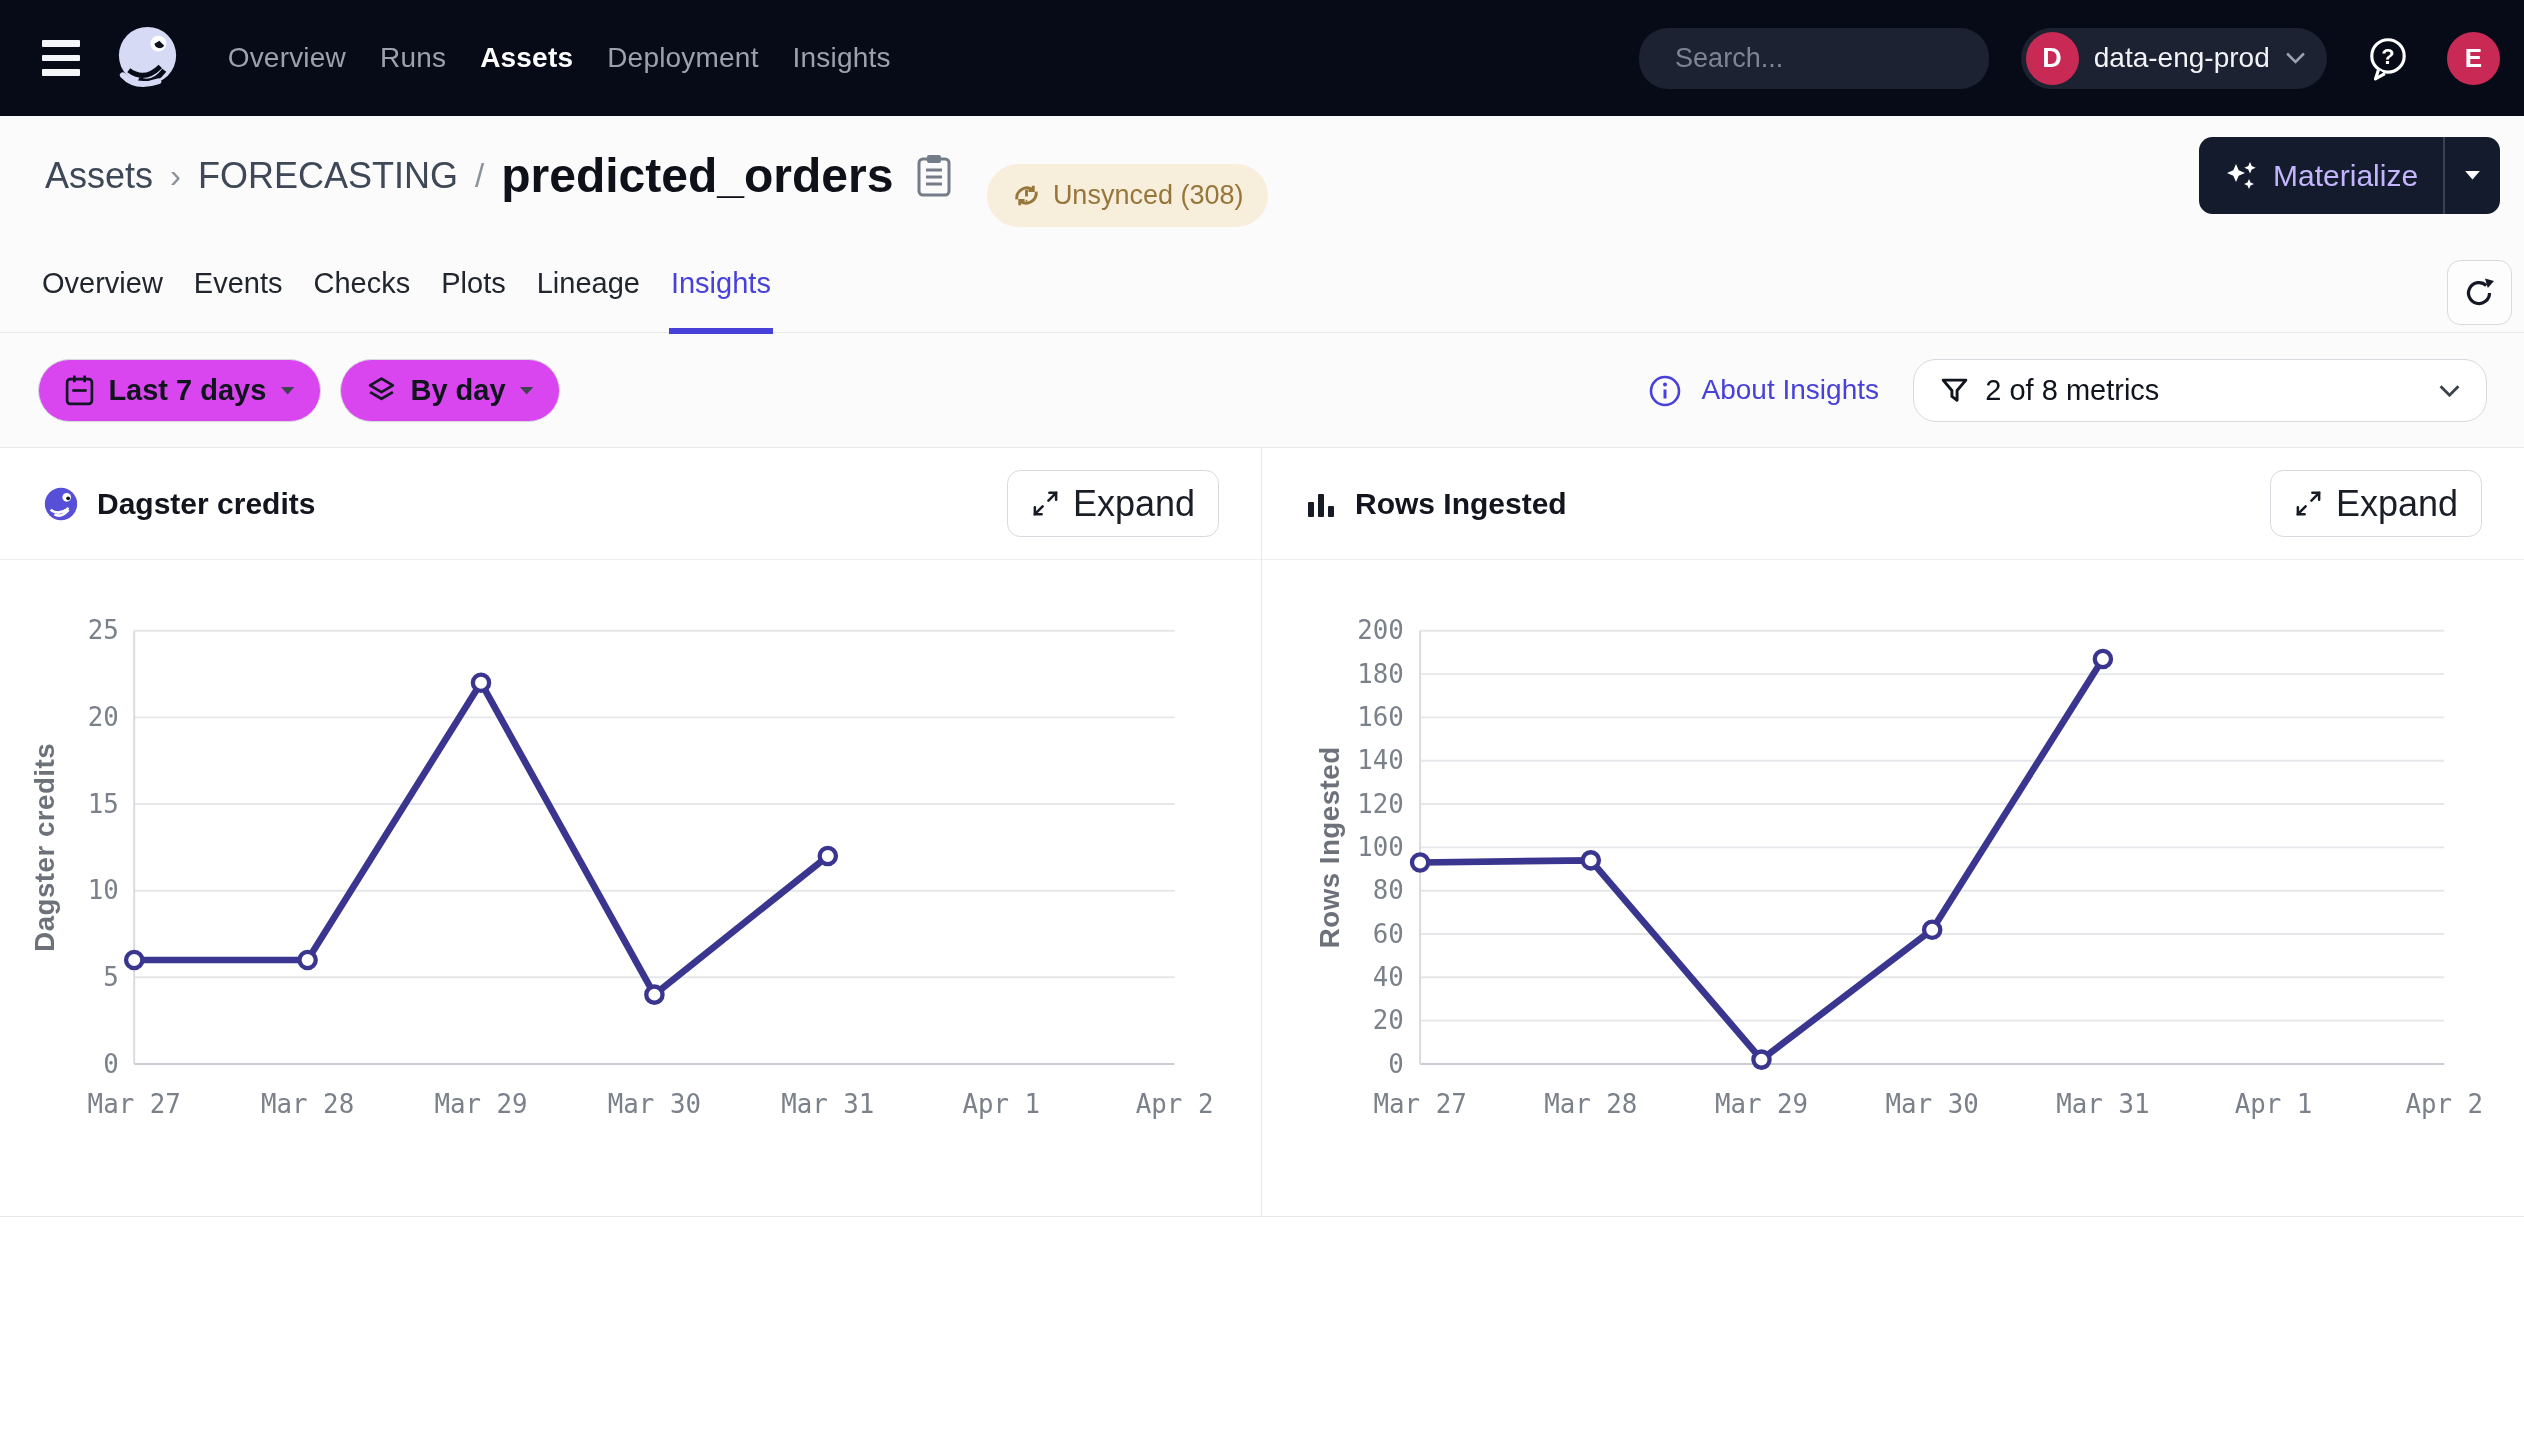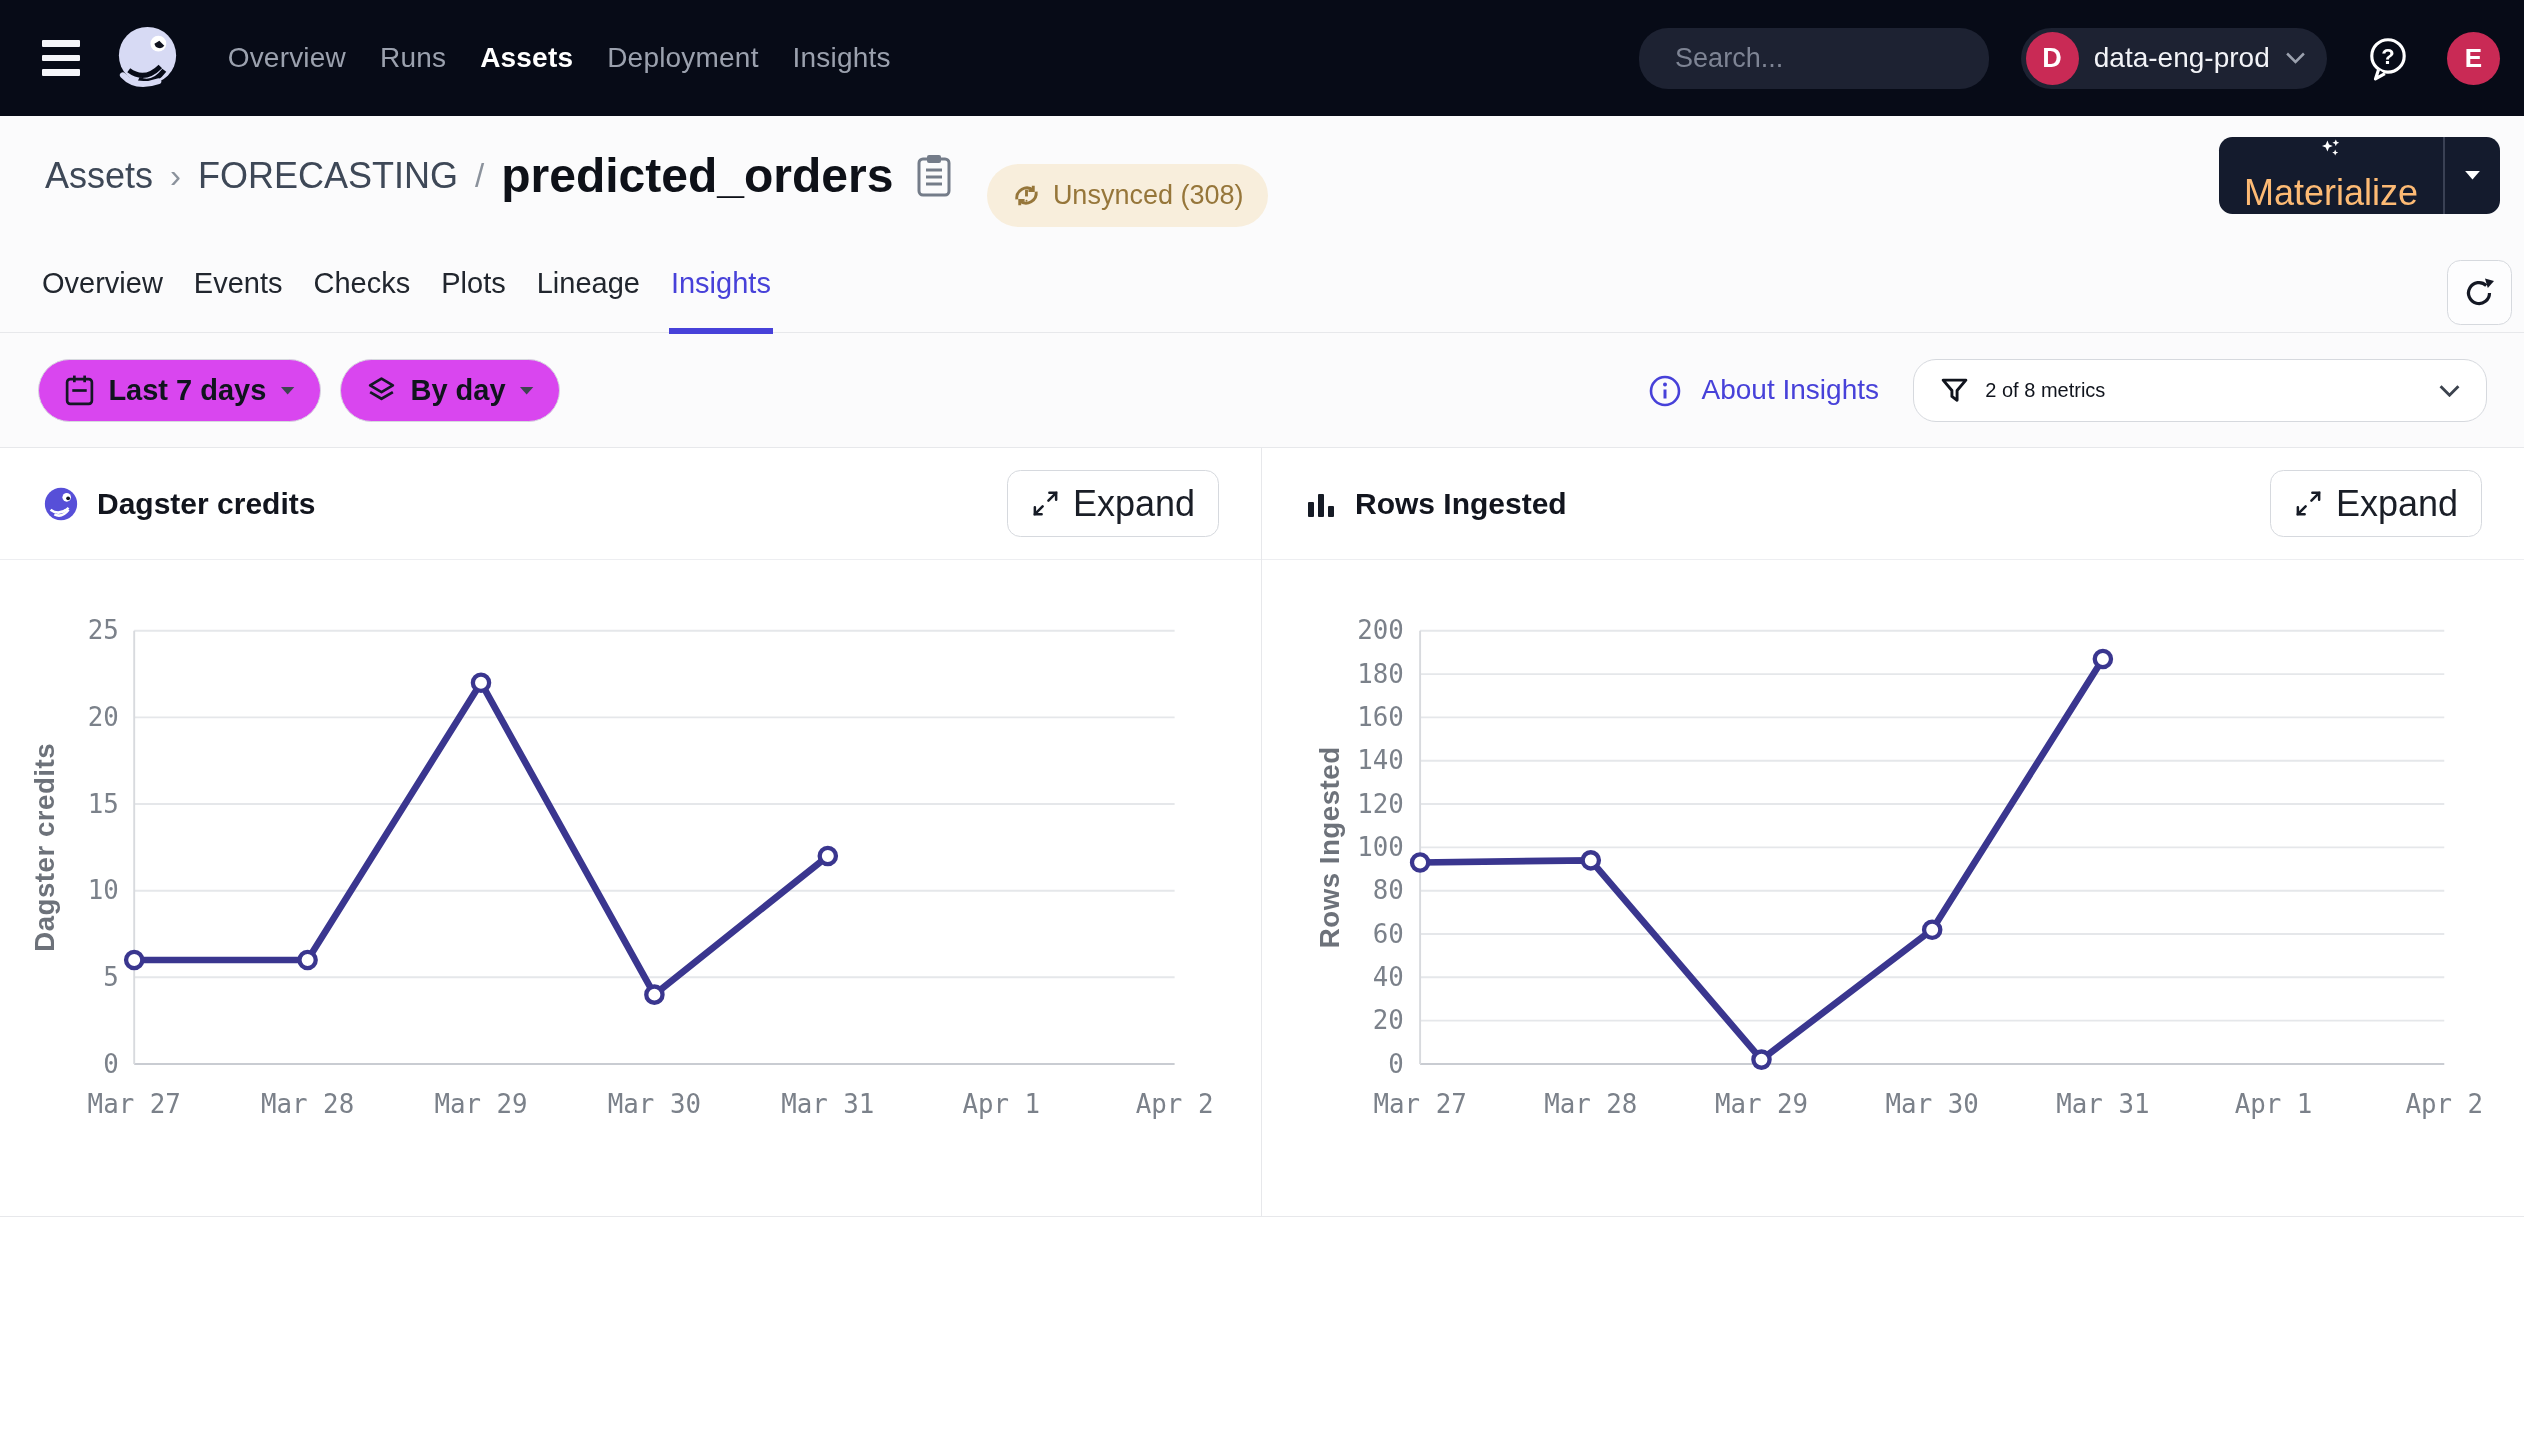--- a/index.html
+++ b/index.html
@@ -28,37 +28,37 @@
   
   .subheader { background:#FBFBFC; }
   .crumbrow { height:119px; display:flex; align-items:center; padding:0 25px 0 45px; }
   .crumb { font-size:36px; color:#3E4857; font-weight:500; cursor:pointer; }
   .crumb-sep { font-size:33px; color:#8B929C; margin:0 17px; }
   .crumb-asset { font-size:48px; color:#0E1118; font-weight:700; }
   .copybtn { margin-left:21px; display:flex; cursor:pointer; }
   .status-pill { margin-left:33px; height:63px; border-radius:32px; background:#F8EEDC; color:#96763A; display:flex; align-items:center; gap:11.5px; padding:0 25px; font-size:27px; cursor:pointer;margin-top:39px; }
   .crumbrow .spacer { flex:1; }
   .materialize { height:77px; border-radius:13.4px; background:#141B2D; display:flex; align-items:stretch; overflow:hidden; cursor:pointer; }
-  .materialize .main { display:flex; align-items:center; gap:13.4px; padding:0 25px; color:#fdba74; font-size:36px; font-weight:500;flex-direction:column; }
+  .materialize .main { display:flex; align-items:center; gap:13.4px; padding:0 25px; color:#c4b5fd; font-size:30px; font-weight:500; }
   .materialize .divider { width:1.9px; background:#3A4154; margin:0; }
   .materialize .caretpart { width:55px; display:flex; align-items:center; justify-content:center; }
 
   .tabsrow { height:98px; border-bottom:1.9px solid #E7E8EB; display:flex; align-items:center; gap:31px; padding:0 42px; position:relative; }
   .tab { font-size:29px; color:#21262E; font-weight:500; height:100%; display:flex; align-items:center; position:relative; cursor:pointer; }
   .tab.active { color:#4741D9; }
   .tab.active::after { content:""; position:absolute; left:-1.9px; right:-1.9px; bottom:-1.9px; height:5.7px; background:#4741D9; }
   .refreshbtn { position:absolute; right:13.4px; top:-73px; width:65px; height:65px; border-radius:13.4px; border:1.9px solid #D6D9DE; background:#FDFDFE; display:flex; align-items:center; justify-content:center; cursor:pointer; }
   .tabsrow-wrap { position:relative; }
 
   .filters { display:flex; align-items:center; padding:26px 38px 25px 38px; }
   .pill { height:63px; border-radius:32px; border:1.9px solid #D6D9DE; background:#d946ef; display:flex; align-items:center; gap:13.4px; padding:0 25px; font-size:29px; color:#10141D; font-weight:700; cursor:pointer; }
   .pill + .pill { margin-left:19px; }
   .filters .spacer { flex:1; }
   .aboutlink { display:flex; align-items:flex-start; gap:20px; color:#4741D9; font-size:28px; cursor:pointer; }
-  .metrics-select { width:574px; height:63px; margin-left:34px; border-radius:23px; border:1.9px solid #D6D9DE; background:#fff; display:flex; align-items:center; gap:15.3px; padding:0 25px; font-size:20px; color:#10141D; font-weight:500; cursor:pointer; }
+  .metrics-select { width:574px; height:63px; margin-left:34px; border-radius:23px; border:1.9px solid #D6D9DE; background:#fff; display:flex; align-items:center; gap:15.3px; padding:0 25px; font-size:29px; color:#10141D; font-weight:500; cursor:pointer; }
   .metrics-select .grow { flex:1; }
 
   
   .panels { display:flex; border-top:1.9px solid #E7E8EB; border-bottom:1.9px solid #E7E8EB; background:#fff; }
   .panel { width:1262px; }
   .panel.left { border-right:1.9px solid #E7E8EB; }
   .panel-header { height:112px; display:flex; align-items:center; padding:0 42px; border-bottom:1.9px solid #EDEEF1; }
   .panel-title { display:flex; align-items:center; gap:17px; font-size:30px; font-weight:700; color:#12151E; }
   .panel-header .spacer { flex:1; }
   .expandbtn { height:67px; border-radius:13.4px; border:1.9px solid #D6D9DE; background:#fff; display:flex; align-items:center; gap:13.4px; padding:0 23px; font-size:36px; color:#1A1E27; cursor:pointer; }

